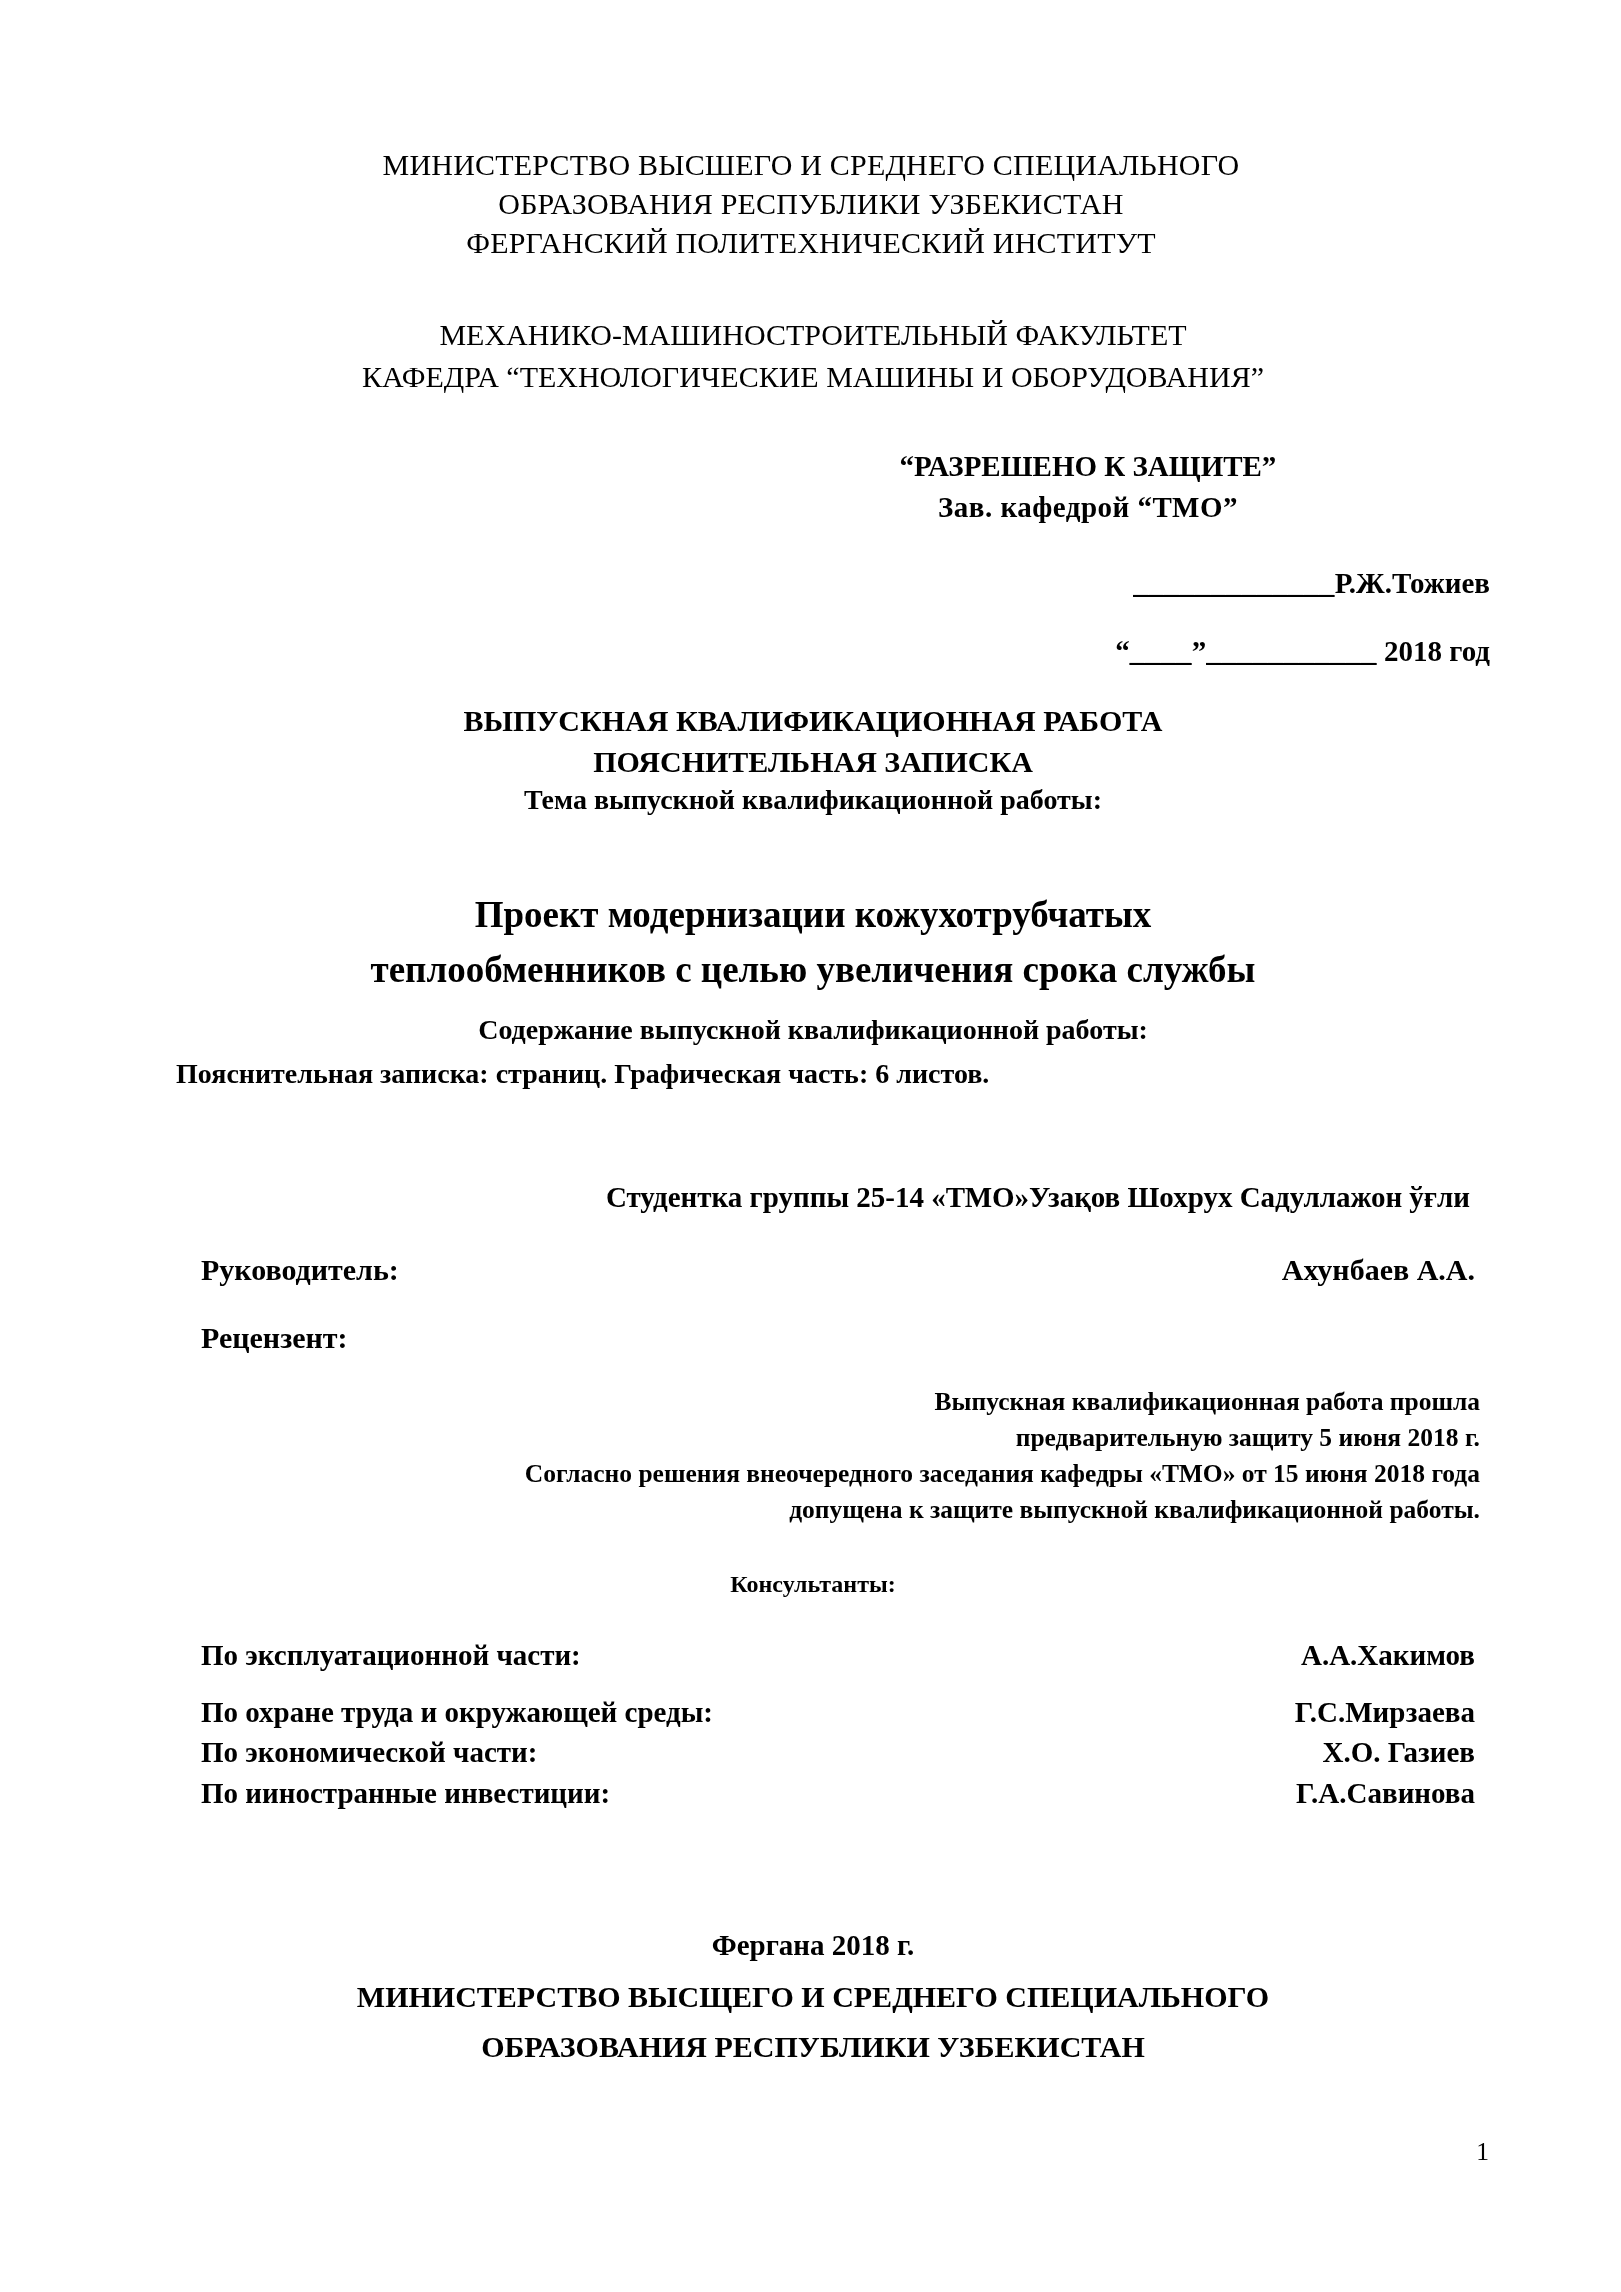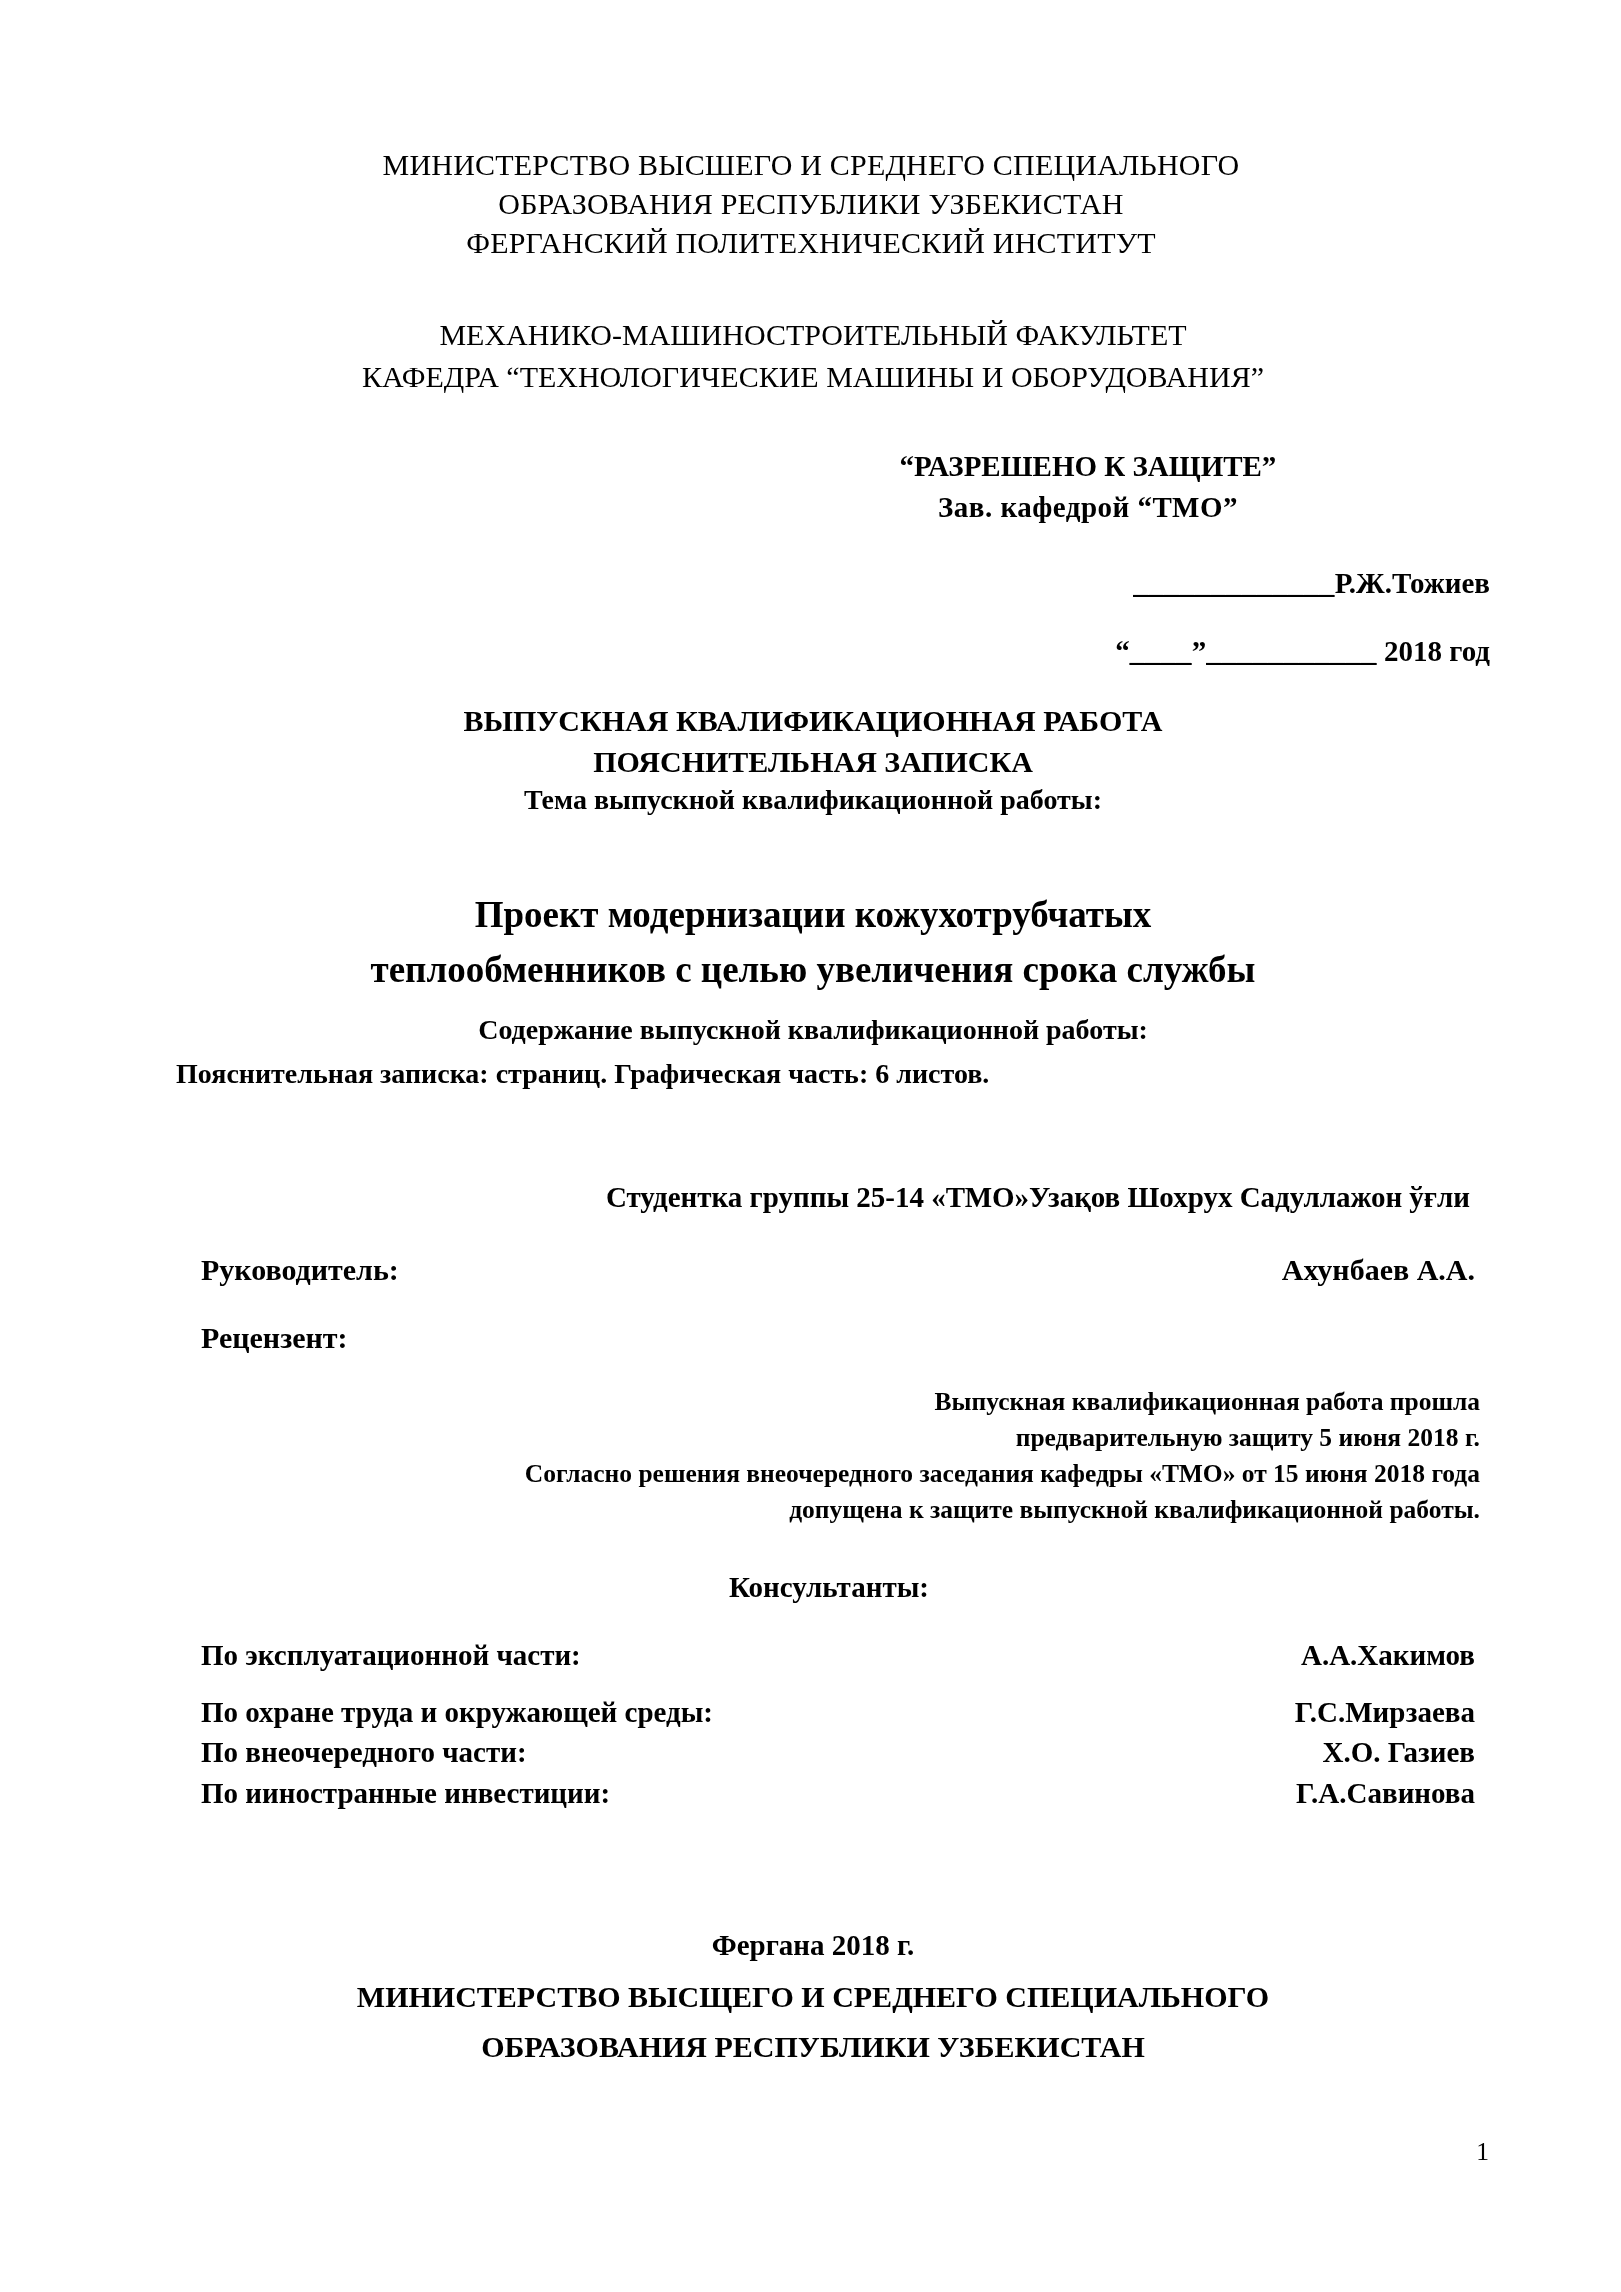--- a/index.html
+++ b/index.html
@@ -178,26 +178,26 @@
     width: 1255px;
     text-align: right;
     font-weight: bold;
     font-size: 25.5px;
     line-height: 36px;
   }
 
   
   .consult-head {
     position: absolute;
-    left: 192px;
+    left: 176px;
     top: 1571px;
     width: 1274px;
     text-align: center;
     font-weight: bold;
-    font-size: 29px;
+    font-size: 24px;
   }
   .consult-rows {
     position: absolute;
     left: 201px;
     top: 1639px;
     width: 1274px;
   }
   .consult-row {
     display: flex;
     justify-content: space-between;
@@ -308,21 +308,21 @@
   <div class="consult-rows">
     <div class="consult-row">
       <span class="c-label">По эксплуатационной части:</span>
       <span class="c-name">А.А.Хакимов</span>
     </div>
     <div class="consult-row tight">
       <span class="c-label">По охране труда и окружающей среды:</span>
       <span class="c-name">Г.С.Мирзаева</span>
     </div>
     <div class="consult-row tight">
-      <span class="c-label">По внеочередного части:</span>
+      <span class="c-label">По экономической части:</span>
       <span class="c-name">Х.О. Газиев</span>
     </div>
     <div class="consult-row tight">
       <span class="c-label">По ииностранные инвестиции:</span>
       <span class="c-name">Г.А.Савинова</span>
     </div>
   </div>
 
   <div class="city-line">Фергана 2018 г.</div>
 

